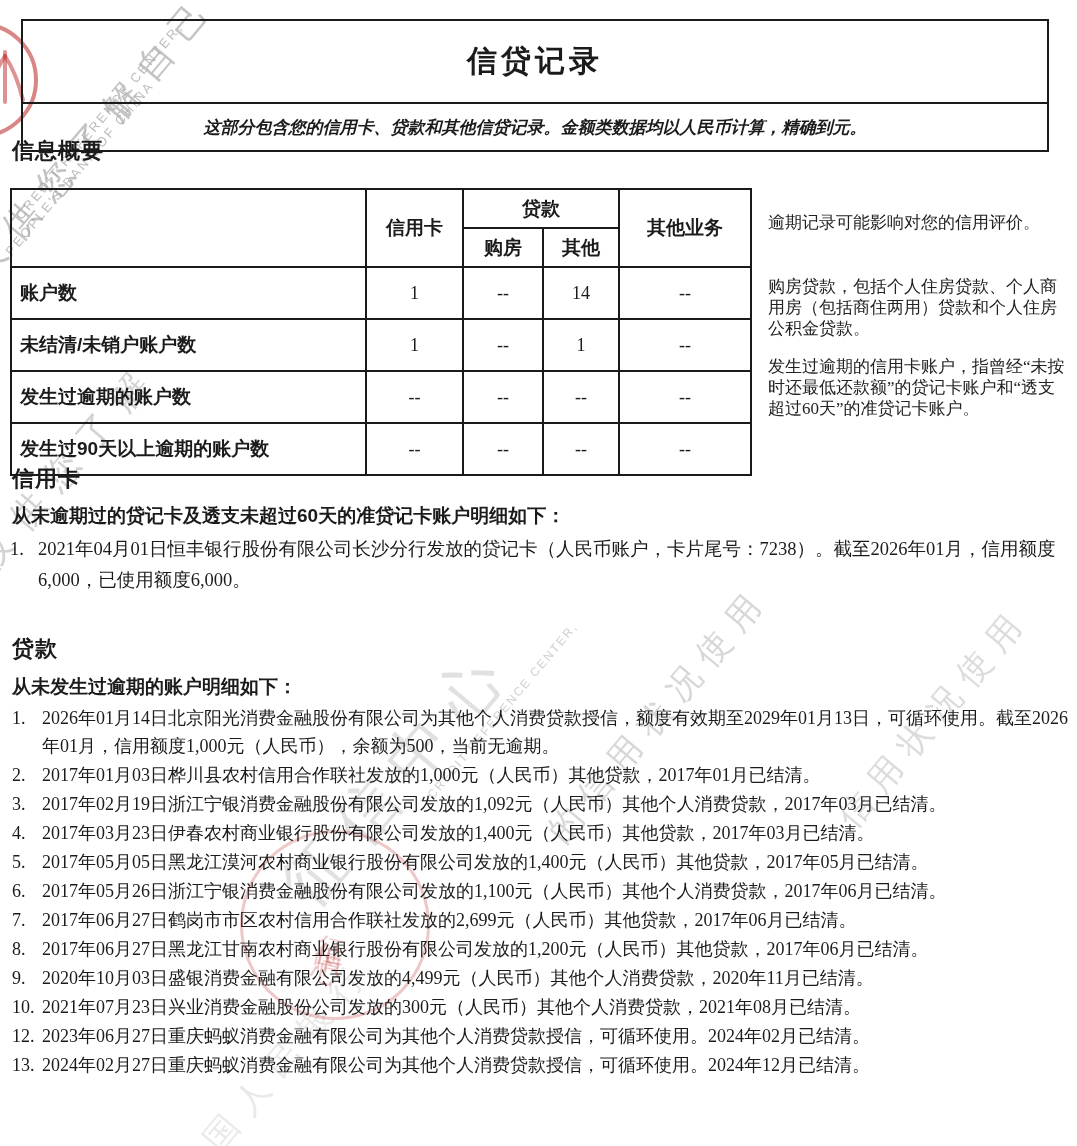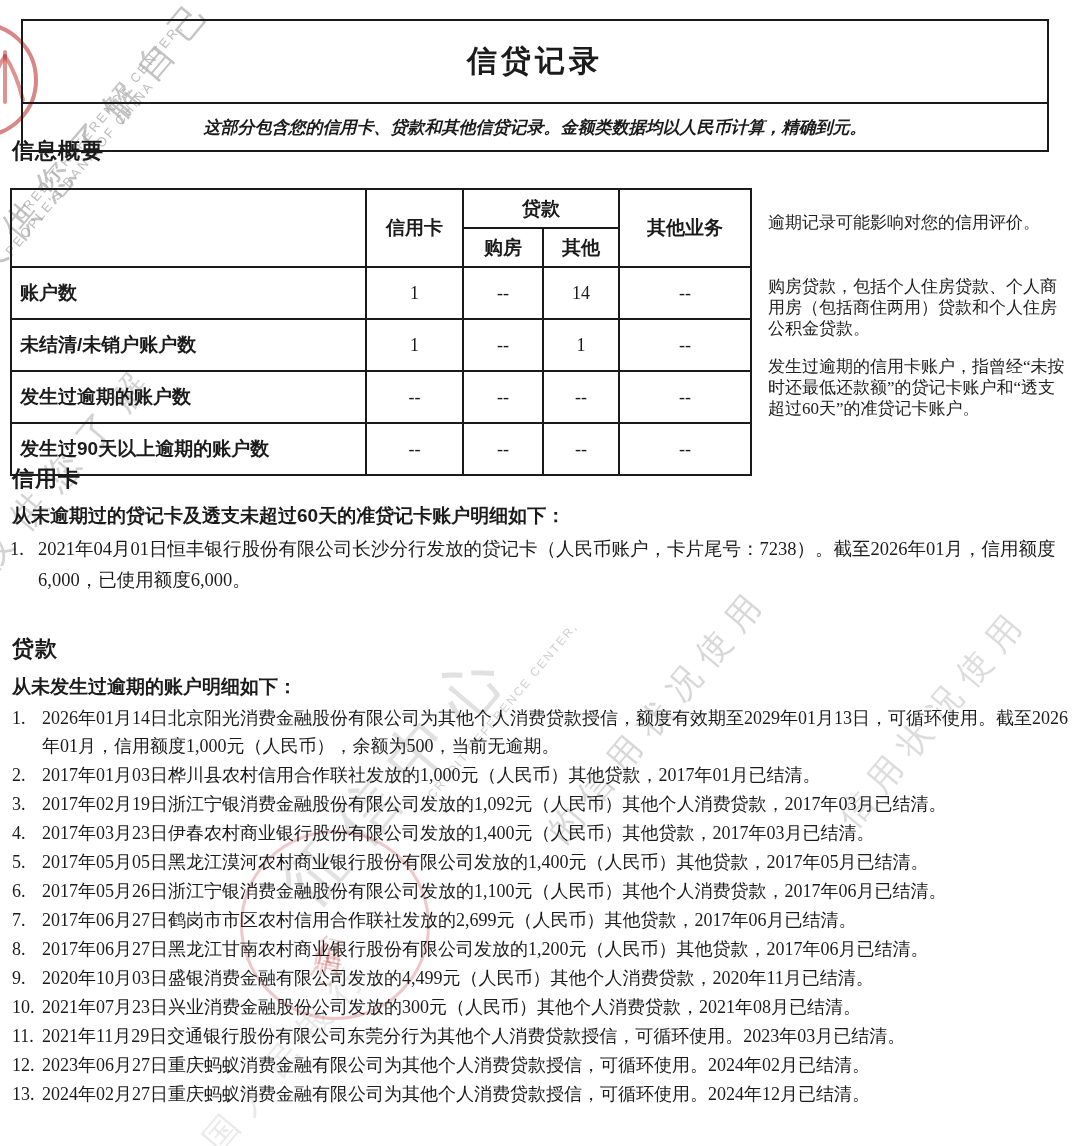--- a/index.html
+++ b/index.html
@@ -217,24 +217,20 @@
       </div>
       <div class="item">
         <span class="num">9.</span>
         <span class="txt">2020年10月03日盛银消费金融有限公司发放的4,499元（人民币）其他个人消费贷款，2020年11月已结清。</span>
       </div>
       <div class="item">
         <span class="num">10.</span>
         <span class="txt">2021年07月23日兴业消费金融股份公司发放的300元（人民币）其他个人消费贷款，2021年08月已结清。</span>
       </div>
       <div class="item">
-        <span class="num">11.</span>
-        <span class="txt">2021年11月29日交通银行股份有限公司东莞分行为其他个人消费贷款授信，可循环使用。2023年03月已结清。</span>
-      </div>
-      <div class="item">
         <span class="num">12.</span>
         <span class="txt">2023年06月27日重庆蚂蚁消费金融有限公司为其他个人消费贷款授信，可循环使用。2024年02月已结清。</span>
       </div>
       <div class="item">
         <span class="num">13.</span>
         <span class="txt">2024年02月27日重庆蚂蚁消费金融有限公司为其他个人消费贷款授信，可循环使用。2024年12月已结清。</span>
       </div>
     </div>
 
   </div>

